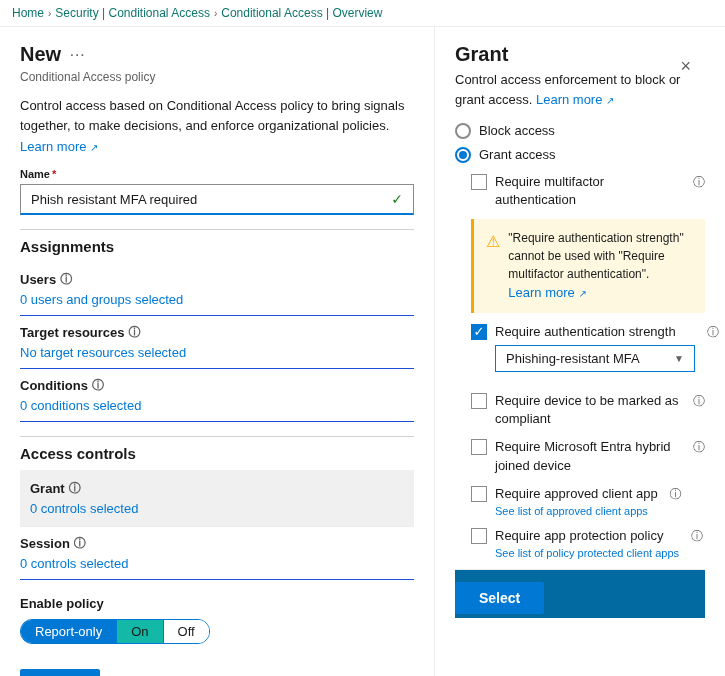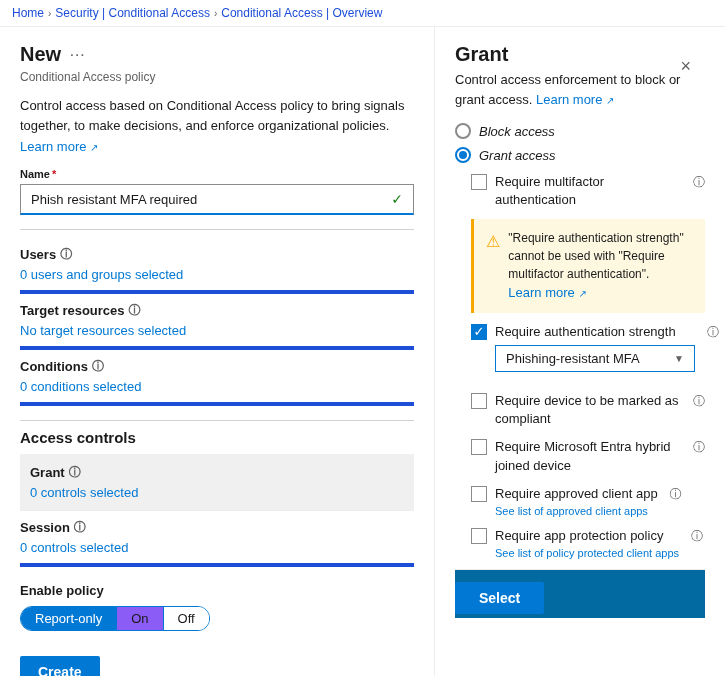--- a/index.html
+++ b/index.html
@@ -1,20 +1,20 @@
 <!DOCTYPE html>
 <html><head>
   <meta charset="utf-8">
   <style>
     * { box-sizing: border-box; margin: 0; padding: 0; }
     body { font-family: 'Segoe UI', Arial, sans-serif; font-size: 13px; color: #1a1a1a; background: #fff; width: 725px; height: 676px; overflow: hidden; display: flex; flex-direction: column; }
 
     .breadcrumb-bar { display: flex; align-items: center; padding: 6px 12px; font-size: 12px; color: #0078d4; gap: 4px; border-bottom: 1px solid #ededed; flex-shrink: 0; }
     .breadcrumb-bar span { color: #616161; }
-    .breadcrumb-bar a { color: #1d4ed8; text-decoration: none; cursor: pointer; }
+    .breadcrumb-bar a { color: #0f766e; text-decoration: none; cursor: pointer; }
     .breadcrumb-chevron { color: #616161; font-size: 10px; }
 
     .main-layout { display: flex; flex: 1; overflow: hidden; }
 
     
     .left-panel { width: 435px; flex-shrink: 0; padding: 16px 20px; overflow-y: auto; border-right: 1px solid #ededed; }
     .page-title-row { display: flex; align-items: center; gap: 8px; margin-bottom: 4px; }
     .page-title { font-size: 20px; font-weight: 600; color: #1a1a1a; }
     .more-icon { color: #616161; cursor: pointer; font-size: 16px; }
     .page-subtitle { font-size: 12px; color: #616161; margin-bottom: 12px; }
@@ -23,42 +23,42 @@
     .ext-icon { font-size: 10px; }
 
     .field-label { font-size: 11px; font-weight: 600; margin-bottom: 4px; margin-top: 14px; }
     .required-star { color: #c50f1f; margin-left: 2px; }
     .text-input { width: 100%; border: 1px solid #8a8a8a; padding: 6px 10px; font-size: 13px; display: flex; align-items: center; justify-content: space-between; border-bottom: 2px solid #0078d4; outline: none; }
     .input-check { color: #107c10; font-size: 14px; }
 
     .section-divider { border: none; border-top: 1px solid #d1d1d1; margin: 14px 0 8px 0; }
     .section-title { font-size: 15px; font-weight: 600; margin-bottom: 8px; }
 
-    .assignment-row { padding: 8px 0; border-bottom: 4px solid #1d4ed8; }
+    .assignment-row { padding: 8px 0; border-bottom: 1px solid #1d4ed8; }
     .assignment-label { font-size: 13px; font-weight: 600; color: #1a1a1a; display: flex; align-items: center; gap: 4px; margin-bottom: 4px; }
     .info-icon { color: #616161; font-size: 12px; cursor: pointer; }
     .assignment-value { color: #0078d4; font-size: 13px; cursor: pointer; }
 
     .grant-row { background: #f0f0f0; padding: 10px 10px; border-bottom: 1px solid #ededed; }
     .grant-label { font-size: 13px; font-weight: 600; display: flex; align-items: center; gap: 4px; margin-bottom: 4px; }
     .controls-selected { color: #0078d4; font-size: 13px; cursor: pointer; }
 
     .enable-section { margin-top: 16px; }
     .enable-label { font-size: 13px; font-weight: 600; margin-bottom: 8px; }
 
     .create-btn { background: #0078d4; color: #fff; border: none; padding: 8px 18px; font-size: 14px; font-weight: 600; cursor: pointer; border-radius: 2px; }
 
     
     .right-panel { flex: 1; padding: 16px 20px; overflow-y: auto; position: relative; }
     .panel-title { font-size: 20px; font-weight: 600; margin-bottom: 4px; }
     .panel-close { position: absolute; top: 14px; right: 14px; font-size: 18px; color: #616161; cursor: pointer; background: none; border: none; line-height: 1; }
     .panel-desc { font-size: 13px; color: #1a1a1a; line-height: 1.5; margin-bottom: 14px; }
 
     .radio-group { margin-bottom: 10px; }
-    .radio-item { display: flex; align-items: flex-end; gap: 8px; margin-bottom: 8px; font-size: 13px; cursor: pointer; font-style: italic; }
+    .radio-item { display: flex; align-items: flex-start; gap: 8px; margin-bottom: 8px; font-size: 13px; cursor: pointer; }
     .radio-circle { width: 16px; height: 16px; border-radius: 50%; border: 2px solid #8a8a8a; display: inline-flex; align-items: center; justify-content: center; flex-shrink: 0; }
     .radio-circle.selected { border-color: #0078d4; }
     .radio-circle.selected::after { content: ''; width: 8px; height: 8px; border-radius: 50%; background: #0078d4; }
 
     .checkbox-item { display: flex; align-items: flex-start; gap: 8px; margin-bottom: 10px; font-size: 13px; }
     .checkbox-box { width: 16px; height: 16px; border: 1px solid #8a8a8a; display: inline-flex; align-items: center; justify-content: center; flex-shrink: 0; margin-top: 1px; background: #fff; cursor: pointer; }
     .checkbox-box.checked { background: #0078d4; border-color: #0078d4; color: #fff; }
     .checkbox-label { flex: 1; line-height: 1.4; }
     .checkbox-info { color: #616161; font-size: 12px; cursor: pointer; margin-left: 4px; flex-shrink: 0; margin-top: 1px; }
 
@@ -105,20 +105,21 @@
       <div class="field-label">
         <span>Name</span><span class="required-star">*</span>
       </div>
       <div class="text-input">
         <span>Phish resistant MFA required</span>
         <span class="input-check">✓</span>
       </div>
     </div>
 
     <hr class="section-divider">
+    <div class="section-title">Assignments</div>
 
     <div class="assignment-row">
       <div class="assignment-label">
         <span>Users</span>
         <span class="info-icon">ⓘ</span>
       </div>
       <div class="assignment-value">0 users and groups selected</div>
     </div>
 
     <div class="assignment-row">
@@ -153,21 +154,21 @@
         <span>Session</span>
         <span class="info-icon">ⓘ</span>
       </div>
       <div class="assignment-value">0 controls selected</div>
     </div>
 
     <div class="enable-section">
       <div class="enable-label">Enable policy</div>
       <div style="display:flex; align-items:center; border:1px solid #0078d4; border-radius:12px; overflow:hidden; width:fit-content; margin-bottom:25px;">
         <div class="t-opt selected" style="padding:4px 14px; background:#0078d4; color:#fff; font-size:13px; cursor:pointer;">Report-only</div>
-        <div class="t-opt" style="padding:4px 14px; background:#8b5cf6; color:#1a1a1a; font-size:13px; cursor:pointer; border-left:1px solid #0078d4;">On</div>
+        <div class="t-opt" style="padding:4px 14px; background:#14b8a6; color:#1a1a1a; font-size:13px; cursor:pointer; border-left:1px solid #0078d4;">On</div>
         <div class="t-opt" style="padding:4px 14px; background:#fff; color:#1a1a1a; font-size:13px; cursor:pointer; border-left:1px solid #0078d4;">Off</div>
       </div>
       <button class="create-btn">Create</button>
     </div>
   </div>
 
   <div class="right-panel">
     <div style="position:relative;">
       <h2 class="panel-title">Grant</h2>
       <button class="panel-close">×</button>

